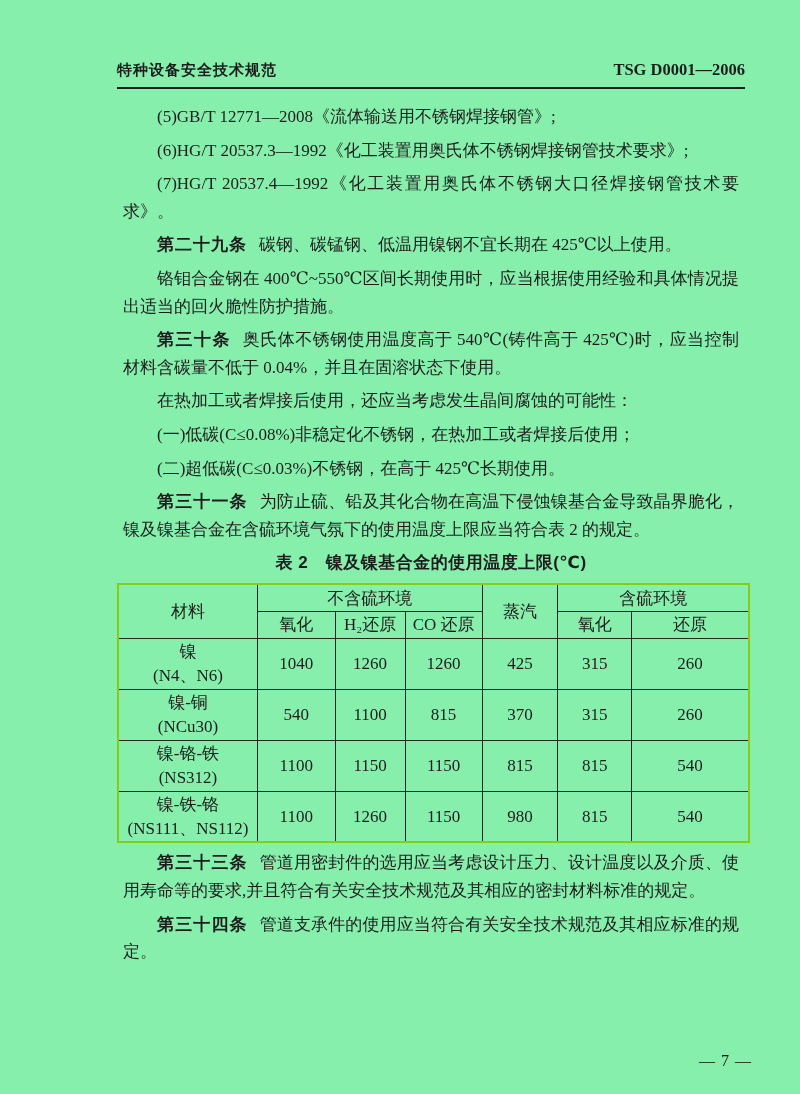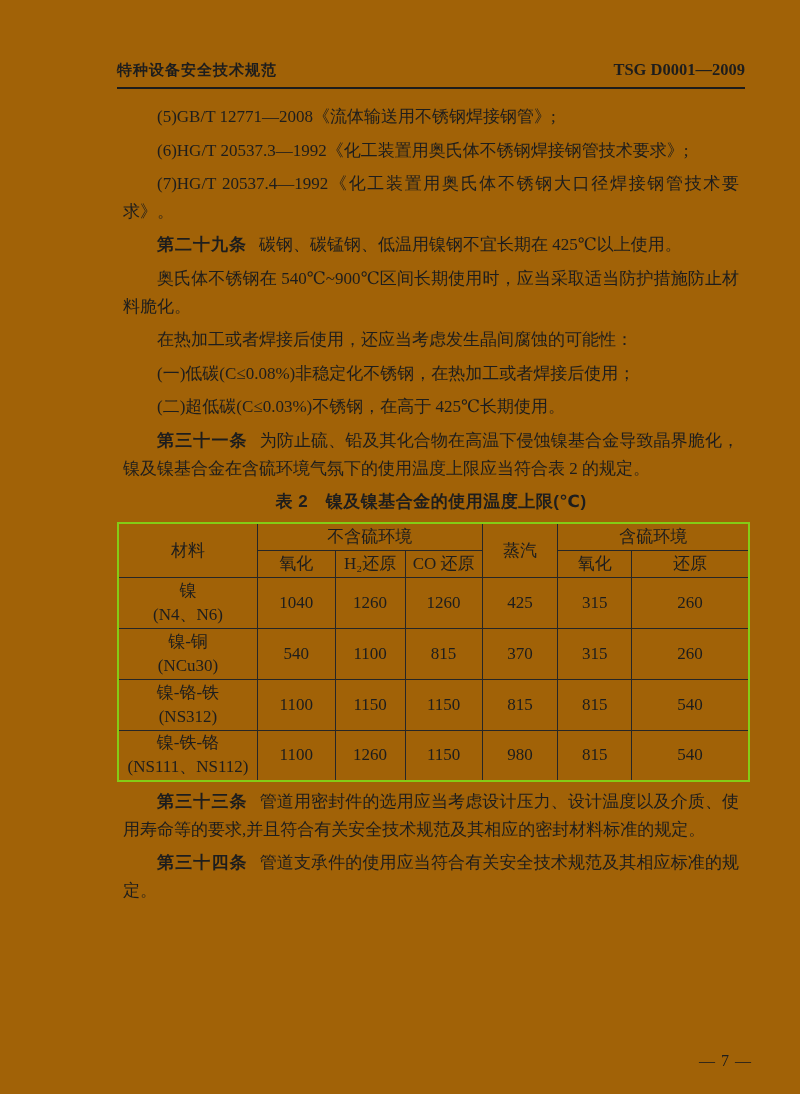--- a/index.html
+++ b/index.html
@@ -2,21 +2,21 @@
 <html><head>
 <meta charset="utf-8">
 <style>
   * { margin: 0; padding: 0; box-sizing: border-box; }
   html, body { background: #e8e8e8; }
   .page {
     position: relative;
     width: 800px;
     height: 1094px;
     margin: 0 auto;
-    background: #a16207;
+    background: #86efac;
     color: #1d1d1d;
     font-family: "Liberation Serif", "DejaVu Serif", serif;
     overflow: hidden;
   }
   .page-header {
     position: absolute;
     left: 117px;
     top: 60px;
     width: 628px;
     display: flex;
@@ -90,30 +90,31 @@
     letter-spacing: 1px;
   }
 </style>
 </head>
 <body>
 
 <div class="page">
 
   <header class="page-header">
     <span class="header-left">特种设备安全技术规范</span>
-    <span class="header-right">TSG D0001—2009</span>
+    <span class="header-right">TSG D0001—2006</span>
   </header>
 
   <main class="body-block">
 
     <p class="para"><span class="para-lead"></span><span>(5)GB/T 12771—2008《流体输送用不锈钢焊接钢管》;</span></p>
     <p class="para"><span class="para-lead"></span><span>(6)HG/T 20537.3—1992《化工装置用奥氏体不锈钢焊接钢管技术要求》;</span></p>
     <p class="para"><span class="para-lead"></span><span>(7)HG/T 20537.4—1992《化工装置用奥氏体不锈钢大口径焊接钢管技术要求》。</span></p>
     <p class="para"><span class="para-lead">第二十九条</span><span>碳钢、碳锰钢、低温用镍钢不宜长期在 425℃以上使用。</span></p>
-    <p class="para"><span class="para-lead"></span><span>奥氏体不锈钢在 540℃~900℃区间长期使用时，应当采取适当防护措施防止材料脆化。</span></p>
+    <p class="para"><span class="para-lead"></span><span>铬钼合金钢在 400℃~550℃区间长期使用时，应当根据使用经验和具体情况提出适当的回火脆性防护措施。</span></p>
+    <p class="para"><span class="para-lead">第三十条</span><span>奥氏体不锈钢使用温度高于 540℃(铸件高于 425℃)时，应当控制材料含碳量不低于 0.04%，并且在固溶状态下使用。</span></p>
     <p class="para"><span class="para-lead"></span><span>在热加工或者焊接后使用，还应当考虑发生晶间腐蚀的可能性：</span></p>
     <p class="para"><span class="para-lead"></span><span>(一)低碳(C≤0.08%)非稳定化不锈钢，在热加工或者焊接后使用；</span></p>
     <p class="para"><span class="para-lead"></span><span>(二)超低碳(C≤0.03%)不锈钢，在高于 425℃长期使用。</span></p>
     <p class="para"><span class="para-lead">第三十一条</span><span>为防止硫、铅及其化合物在高温下侵蚀镍基合金导致晶界脆化，镍及镍基合金在含硫环境气氛下的使用温度上限应当符合表 2 的规定。</span></p>
 
     <div class="table-caption">表 2　镍及镍基合金的使用温度上限(℃)</div>
 
     <table class="limits">
       <colgroup>
         <col style="width:22.1%">

